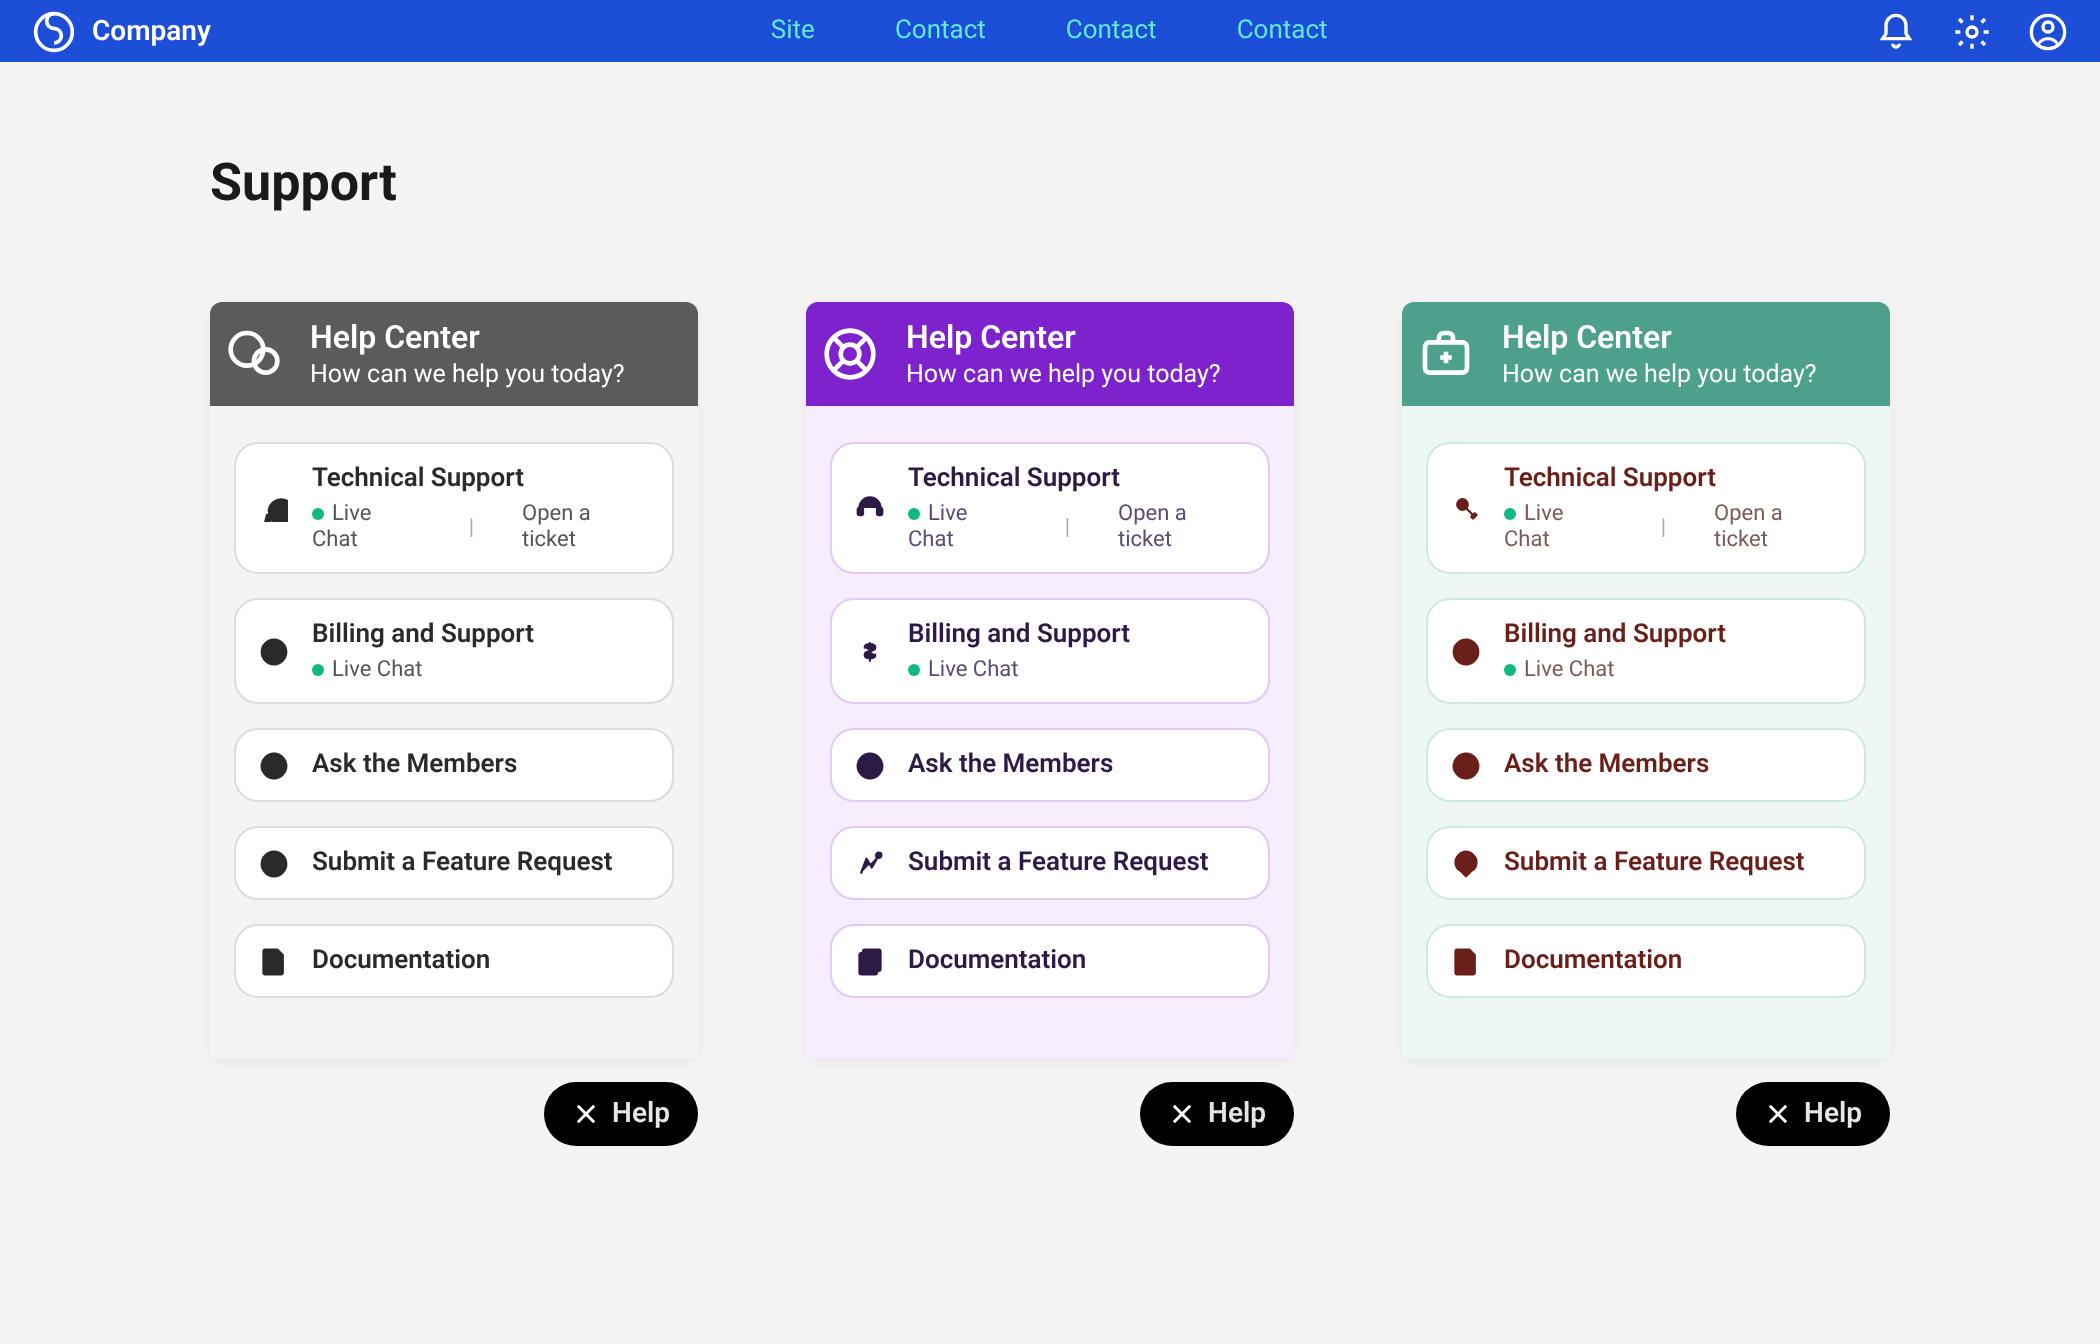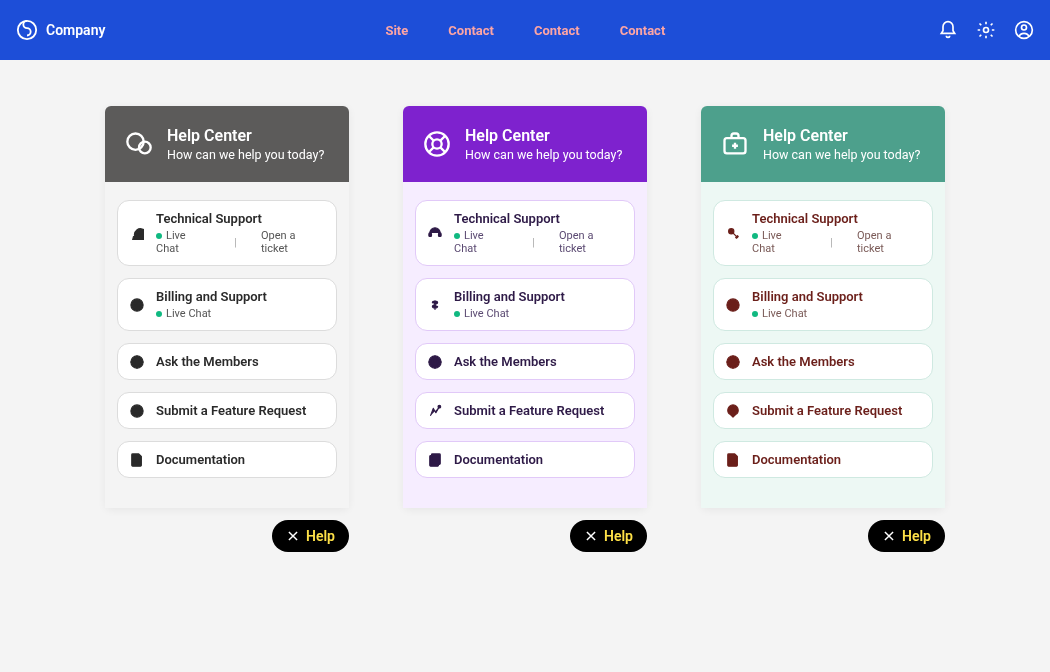--- a/index.html
+++ b/index.html
@@ -1,43 +1,43 @@
 <!DOCTYPE html>
 <html><head>
 <meta charset="utf-8">
 <style>
 *{box-sizing:border-box;margin:0;padding:0}
 body{font-family:-apple-system,BlinkMacSystemFont,"Segoe UI",Roboto,"Helvetica Neue",Arial,sans-serif;background:#f4f4f4;width:1050px;height:672px;overflow:hidden}
-.navbar{height:60px;background:#1d4ed8;display:flex;align-items:center;padding:0 16px;color:#fff}
+.navbar{height:31px;background:#1d4ed8;display:flex;align-items:center;padding:0 16px;color:#fff}
 .brand{display:flex;align-items:center;gap:8px}
 .brand-icon{width:22px;height:22px;stroke:#fff;fill:none;stroke-width:2}
 .brand-text{font-weight:600;font-size:14px}
 .navlinks{display:flex;gap:40px;margin-left:280px}
-.navlinks a{color:#fca5a5;font-size:13px;font-weight:700;text-decoration:none}
+.navlinks a{color:#5eead4;font-size:13px;font-weight:400;text-decoration:none}
 .nav-icons{margin-left:auto;display:flex;gap:18px;align-items:center}
 .nav-icons svg{width:20px;height:20px;stroke:#fff;fill:none;stroke-width:2}
 .page{padding:46px 105px}
 .page h1{font-size:26px;font-weight:700;color:#1a1a1a;margin-bottom:44px}
 .cards{display:flex;gap:54px}
 .card{width:264px;border-radius:6px;overflow:visible;box-shadow:0 2px 8px rgba(0,0,0,.06);position:relative}
-.card-head{padding:20px;display:flex;align-items:center;gap:14px;color:#fff;border-radius:6px 6px 0 0}
+.card-head{padding:8px;display:flex;align-items:center;gap:14px;color:#fff;border-radius:6px 6px 0 0}
 .card-head svg{width:28px;height:28px;stroke:#fff;fill:none;stroke-width:2}
 .card-head-text .title{font-weight:600;font-size:16px}
 .card-head-text .sub{font-size:12.5px;margin-top:2px}
 .card-body{padding:18px 12px 14px}
 .item{border:1px solid;border-radius:12px;padding:10px 12px;margin-bottom:12px;display:flex;gap:12px;align-items:center}
 .item:last-child{margin-bottom:16px}
 .item-icon{width:14px;height:14px;flex:0 0 14px;display:flex;align-items:center;justify-content:center}
 .item-icon svg{width:14px;height:14px;fill:currentColor}
 .item-texts{display:flex;flex-direction:column}
 .item-label{font-weight:600;font-size:13px}
 .item-tags{display:flex;align-items:center;gap:24px;margin-top:3px;font-size:11px}
 .dot{width:6px;height:6px;border-radius:50%;background:#10b981;display:inline-block;margin-right:4px}
 .sep{color:#aaa}
-.help-chip{position:absolute;right:0;bottom:-44px;background:#000;color:#fde047;border-radius:20px;padding:8px 14px;display:flex;align-items:center;gap:6px;font-weight:600;font-size:14px}
+.help-chip{position:absolute;right:0;bottom:-44px;background:#000;color:#e5e5e5;border-radius:20px;padding:8px 14px;display:flex;align-items:center;gap:6px;font-weight:600;font-size:14px}
 .help-chip svg{width:14px;height:14px;stroke:#fff;stroke-width:2.5}
 
 .card.v-a .card-head{background:#5c5b5a}
 .card.v-a .card-body{background:#f4f4f4}
 .card.v-a .item{border-color:#dcdcdc;background:#fff;color:#2a2a2a}
 .card.v-a .item-tags{color:#555}
 
 .card.v-b .card-head{background:#7e22ce}
 .card.v-b .card-body{background:#f6edff}
 .card.v-b .item{border-color:#e1c9f8;background:#fff;color:#2e1a47}
@@ -76,20 +76,21 @@
       </svg>
     <svg viewBox="0 0 24 24">
         <circle cx="12" cy="12" r="10"></circle>
         <circle cx="12" cy="9" r="3"></circle>
         <path d="M6 20c1-3 4-4 6-4s5 1 6 4"></path>
       </svg>
   </div>
 </div>
 
 <div class="page">
+  <h1>Support</h1>
   <div class="cards">
 
     <div class="card v-a">
       <div class="card-head">
         <svg viewBox="0 0 24 24">
             <circle cx="9" cy="10" r="7"></circle>
             <circle cx="17" cy="15" r="5"></circle>
           </svg>
         <div class="card-head-text">
           <div class="title">Help Center</div>

